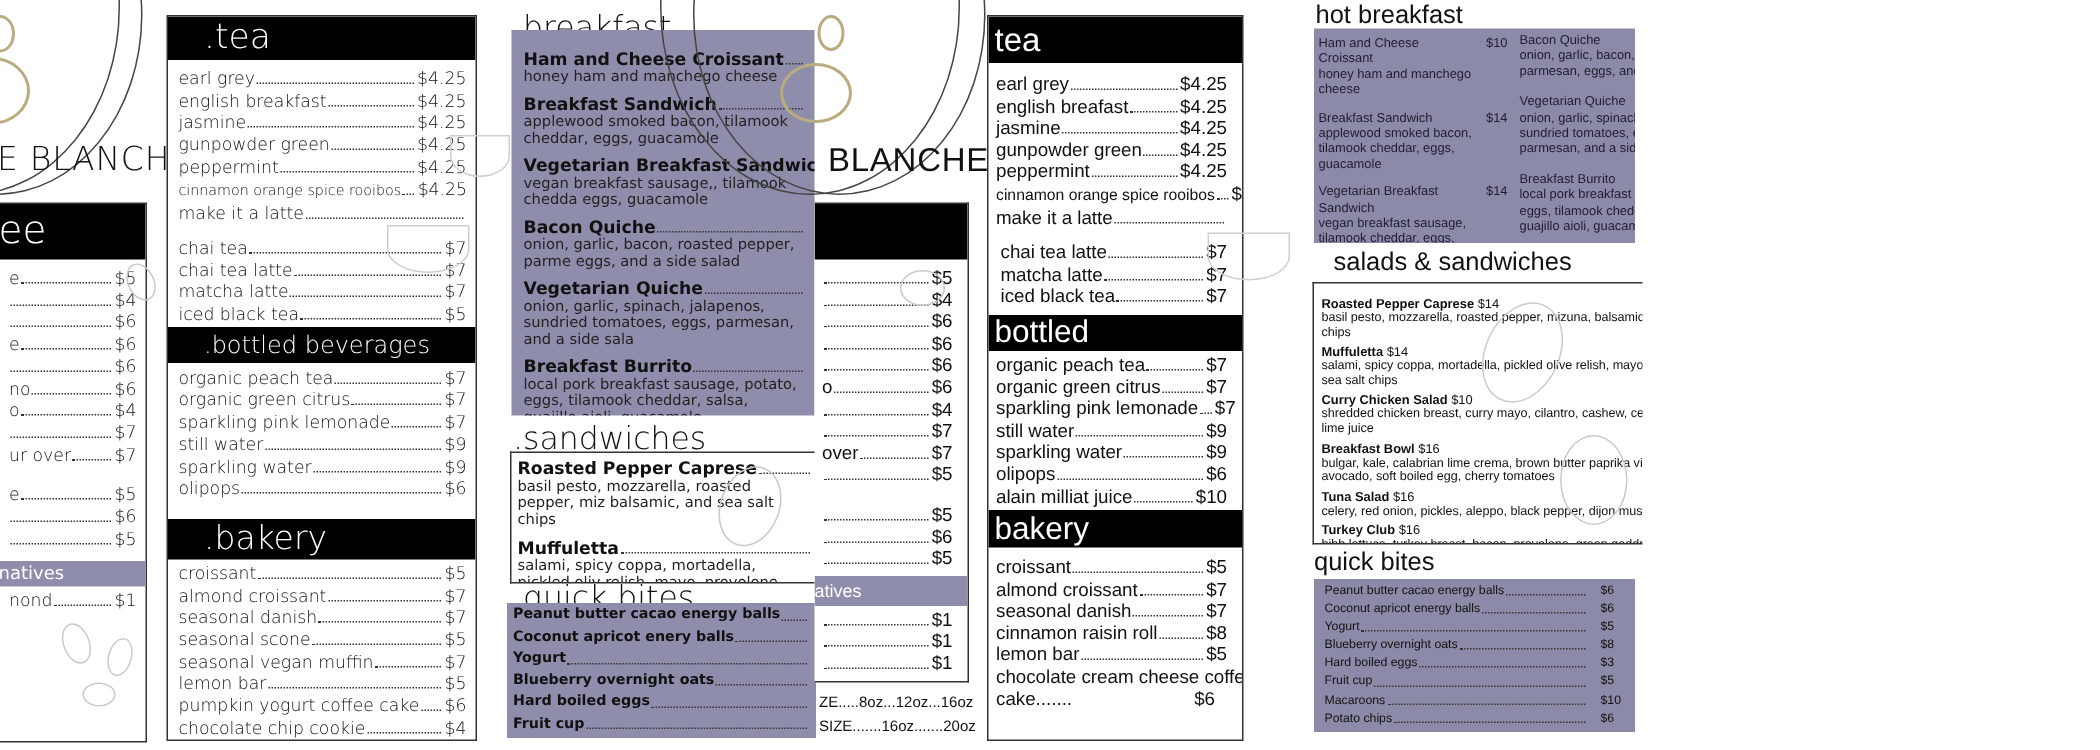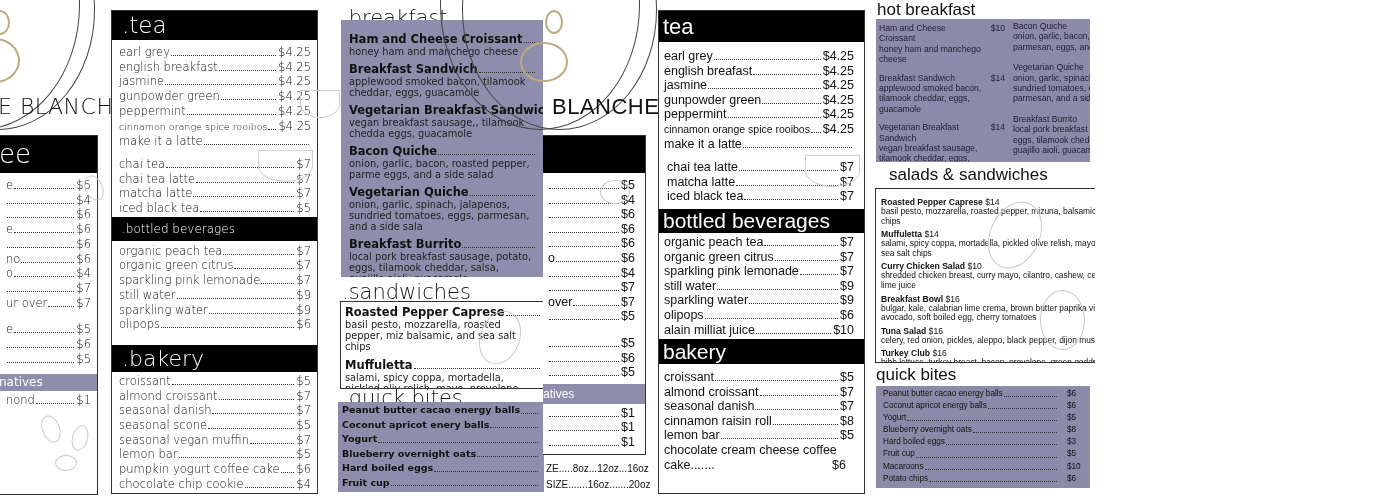--- a/index.html
+++ b/index.html
@@ -6,21 +6,21 @@
   html, body { width: 1400px; height: 500px; overflow: hidden; background: #ffffff; }
   body { position: relative; font-family: "DejaVu Sans", sans-serif; color: #111; }
 
   .abs { position: absolute; }
   .logo-circle { position: absolute; border: 1px solid #444; border-radius: 50%; }
   .gold-circle { position: absolute; border: 2px solid #b9ac7e; border-radius: 50%; }
   .logo-text { position: absolute; font-family: "DejaVu Sans", sans-serif; font-size: 22px; font-weight: 300; letter-spacing: 0.5px; color: #111; white-space: nowrap; }
 
   .panel { position: absolute; border: 1px solid #333; background: #fff; overflow: hidden; }
   .bar { background: #000; color: #fff; font-weight: 300; }
-  .bar-a { font-size: 21px; padding: 0 10px; height: 28px; line-height: 28px; }
+  .bar-a { font-size: 21px; padding: 0 24px; height: 28px; line-height: 28px; }
   .bar-b { font-family: "Liberation Sans", sans-serif; font-size: 21px; padding: 0 4px; height: 30px; line-height: 30px; }
 
   .row { display: flex; align-items: baseline; white-space: nowrap; }
   .row .name { flex: 0 0 auto; }
   .row .dots { flex: 1 1 auto; border-bottom: 1px dotted #333; margin: 0 2px 3px 1px; min-width: 8px; }
   .row .price { flex: 0 0 auto; }
 
   .m1 .row { font-size: 11.5px; line-height: 14.7px; padding: 0 6px 0 7px; font-weight: 300; }
   .m1 .row .name.small { font-size: 9.5px; }
   .m2 .row { font-family: "Liberation Sans", sans-serif; font-size: 12.5px; line-height: 14.6px; padding: 0 10px 0 5px; }
@@ -199,21 +199,21 @@
           <span class="dots"></span>
           <span class="price">$7</span>
         </div>
         <div class="row">
           <span class="name">iced black tea</span>
           <span class="dots"></span>
           <span class="price">$5</span>
         </div>
       </div>
   </div>
-  <div class="bar bar-a" style="margin-top:1px; font-size:12px; height:24px; line-height:24px;">.bottled beverages</div>
+  <div class="bar bar-a" style="margin-top:1px; font-size:16px; height:24px; line-height:24px;">.bottled beverages</div>
   <div class="m1" style="margin-top:3px;" id="lb-items">
       <div class="row">
         <span class="name">organic peach tea</span>
         <span class="dots"></span>
         <span class="price">$7</span>
       </div>
       <div class="row">
         <span class="name">organic green citrus</span>
         <span class="dots"></span>
         <span class="price">$7</span>
@@ -477,21 +477,21 @@
       <div class="row">
         <span class="name"></span>
         <span class="dots"></span>
         <span class="price">$1</span>
       </div>
     </div>
 </div>
 <div class="abs" style="left:546px; top:463px; font-family:'Liberation Sans', sans-serif; font-size:10px; white-space:nowrap;">ZE.....8oz...12oz...16oz</div>
 <div class="abs" style="left:546px; top:479px; font-family:'Liberation Sans', sans-serif; font-size:10px; white-space:nowrap;">SIZE.......16oz.......20oz</div>
 
-<div class="panel" style="left:658px; top:10px; width:207px; height:484px;">
+<div class="panel" style="left:658px; top:10px; width:171px; height:484px;">
   <div class="bar bar-b" style="height:31px; line-height:31px; font-size:22px;">tea</div>
   <div class="m2" style="margin-top:7px;">
     <div id="rt-items">
         <div class="row">
           <span class="name">earl grey</span>
           <span class="dots"></span>
           <span class="price">$4.25</span>
         </div>
         <div class="row">
           <span class="name">english breafast</span>

